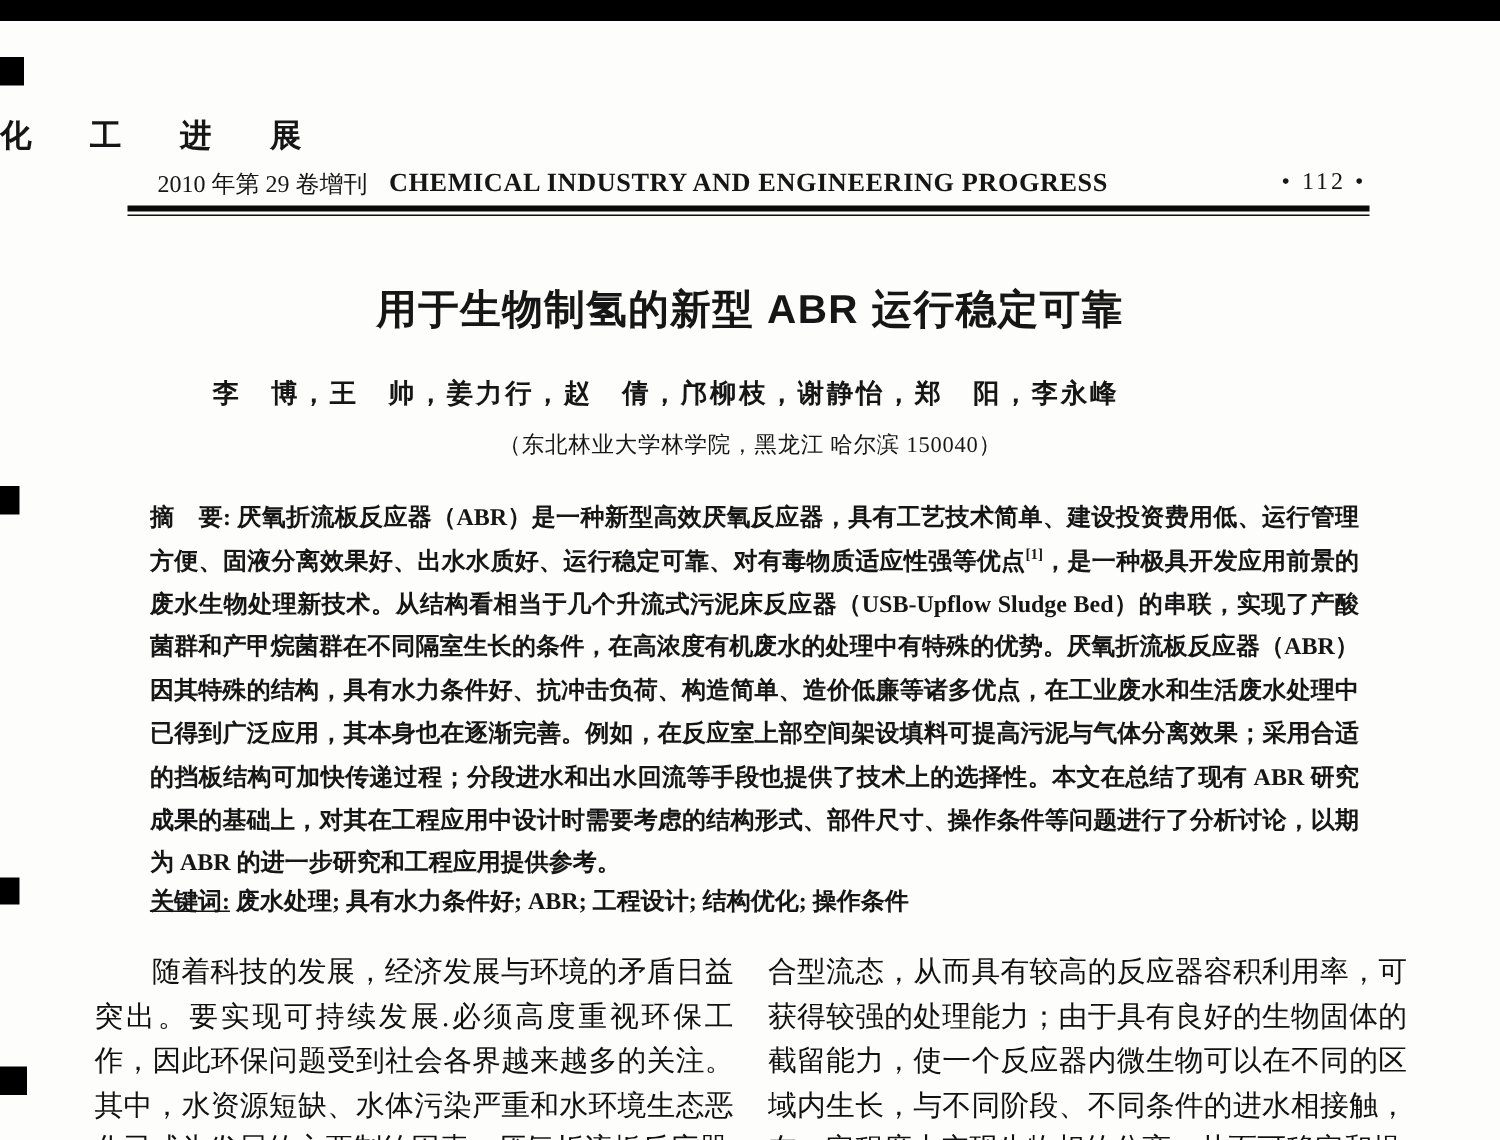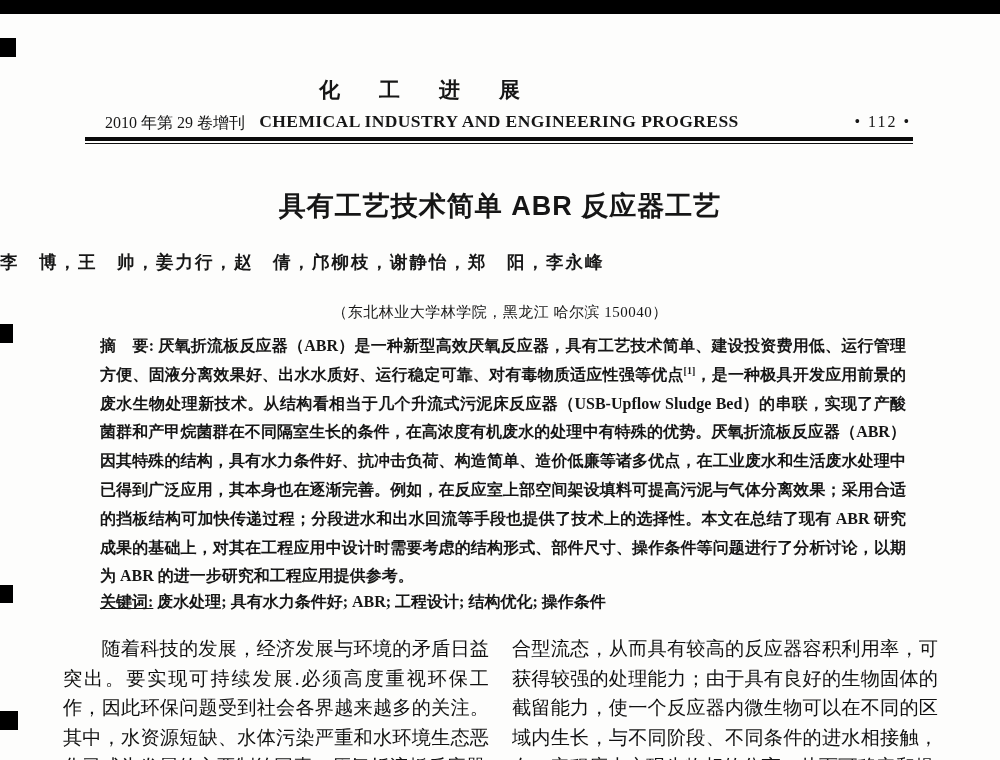--- a/index.html
+++ b/index.html
@@ -14,47 +14,47 @@
   
   .scan-top-bar{position:absolute;left:0;top:0;width:1000px;height:14px;background:#000;}
   .scan-mark{position:absolute;background:#000;}
   .scan-mark.m1{left:0;top:38px;width:16px;height:19px;}
   .scan-mark.m2{left:0;top:324px;width:13px;height:19px;}
   .scan-mark.m3{left:0;top:585px;width:13px;height:18px;}
   .scan-mark.m4{left:0;top:711px;width:18px;height:19px;}
   
   .journal-cn{
     position:absolute;left:0;top:76px;width:848px;
-    text-align:center;font-size:21px;font-weight:bold;
+    font-size:21px;font-weight:bold;
     letter-spacing:9px;
     font-family:"Liberation Serif","DejaVu Serif",serif;
   }
   .header-row{position:absolute;left:85px;top:111px;width:828px;height:24px;}
   .issue{position:absolute;left:20px;top:2px;font-size:16px;}
   .journal-en{
     position:absolute;left:0;top:0;width:100%;text-align:center;
     font-size:17.5px;font-weight:bold;letter-spacing:.4px;
   }
   .page-num{position:absolute;right:2px;top:2px;font-size:16px;letter-spacing:2px;}
   .header-rule{position:absolute;left:85px;top:137px;width:828px;}
   .rule-thick{height:4px;background:#0a0a0a;}
   .rule-thin{height:1px;background:#111;margin-top:2px;}
   
   .article-title{
     position:absolute;left:0;top:188px;width:1000px;text-align:center;
     font-size:27px;font-weight:bold;letter-spacing:1px;
     font-family:"Liberation Sans","DejaVu Sans",sans-serif;
   }
   .authors{
-    position:absolute;left:0;top:250px;width:888px;
+    position:absolute;left:0;top:250px;width:888px;text-align:center;
     font-size:17.5px;letter-spacing:2px;font-weight:600;
   }
   .affiliation{
     position:absolute;left:0;top:287px;width:1000px;text-align:center;
-    font-size:15px;letter-spacing:.5px;margin-top:16px;
+    font-size:15px;letter-spacing:.5px;
   }
   
   .abstract{
     position:absolute;left:100px;top:332px;width:806px;height:258px;
     overflow:hidden;
     font-size:16px;line-height:28.8px;text-align:justify;
     font-weight:600;
   }
   .abstract .label{font-weight:bold;}
   .abstract sup{font-size:10px;line-height:0;}
@@ -88,21 +88,21 @@
   <div class="header-row">
     <span class="journal-en">CHEMICAL INDUSTRY AND ENGINEERING PROGRESS</span>
     <span class="issue">2010 年第 29 卷增刊</span>
     <span class="page-num">• 112 •</span>
   </div>
   <div class="header-rule">
     <div class="rule-thick"></div>
     <div class="rule-thin"></div>
   </div>
 
-  <div class="article-title">具有工艺技术简单 ABR 反应器工艺</div>
+  <div class="article-title">用于生物制氢的新型 ABR 运行稳定可靠</div>
   <div class="authors">李　博，王　帅，姜力行，赵　倩，邝柳枝，谢静怡，郑　阳，李永峰</div>
   <div class="affiliation">（东北林业大学林学院，黑龙江 哈尔滨 150040）</div>
 
   <div class="abstract">
     <span class="label">摘　要:</span><span> 厌氧折流板反应器（ABR）是一种新型高效厌氧反应器，具有工艺技术简单、建设投资费用低、运行管理方便、固液分离效果好、出水水质好、运行稳定可靠、对有毒物质适应性强等优点</span><sup>[1]</sup><span>，是一种极具开发应用前景的废水生物处理新技术。从结构看相当于几个升流式污泥床反应器（USB-Upflow Sludge Bed）的串联，实现了产酸菌群和产甲烷菌群在不同隔室生长的条件，在高浓度有机废水的处理中有特殊的优势。厌氧折流板反应器（ABR）因其特殊的结构，具有水力条件好、抗冲击负荷、构造简单、造价低廉等诸多优点，在工业废水和生活废水处理中已得到广泛应用，其本身也在逐渐完善。例如，在反应室上部空间架设填料可提高污泥与气体分离效果；采用合适的挡板结构可加快传递过程；分段进水和出水回流等手段也提供了技术上的选择性。本文在总结了现有 ABR 研究成果的基础上，对其在工程应用中设计时需要考虑的结构形式、部件尺寸、操作条件等问题进行了分析讨论，以期为 ABR 的进一步研究和工程应用提供参考。</span>
   </div>
 
   <div class="keywords">
     <span class="label">关键词:</span><span> 废水处理; 具有水力条件好; ABR; 工程设计; 结构优化; 操作条件</span>
   </div>

